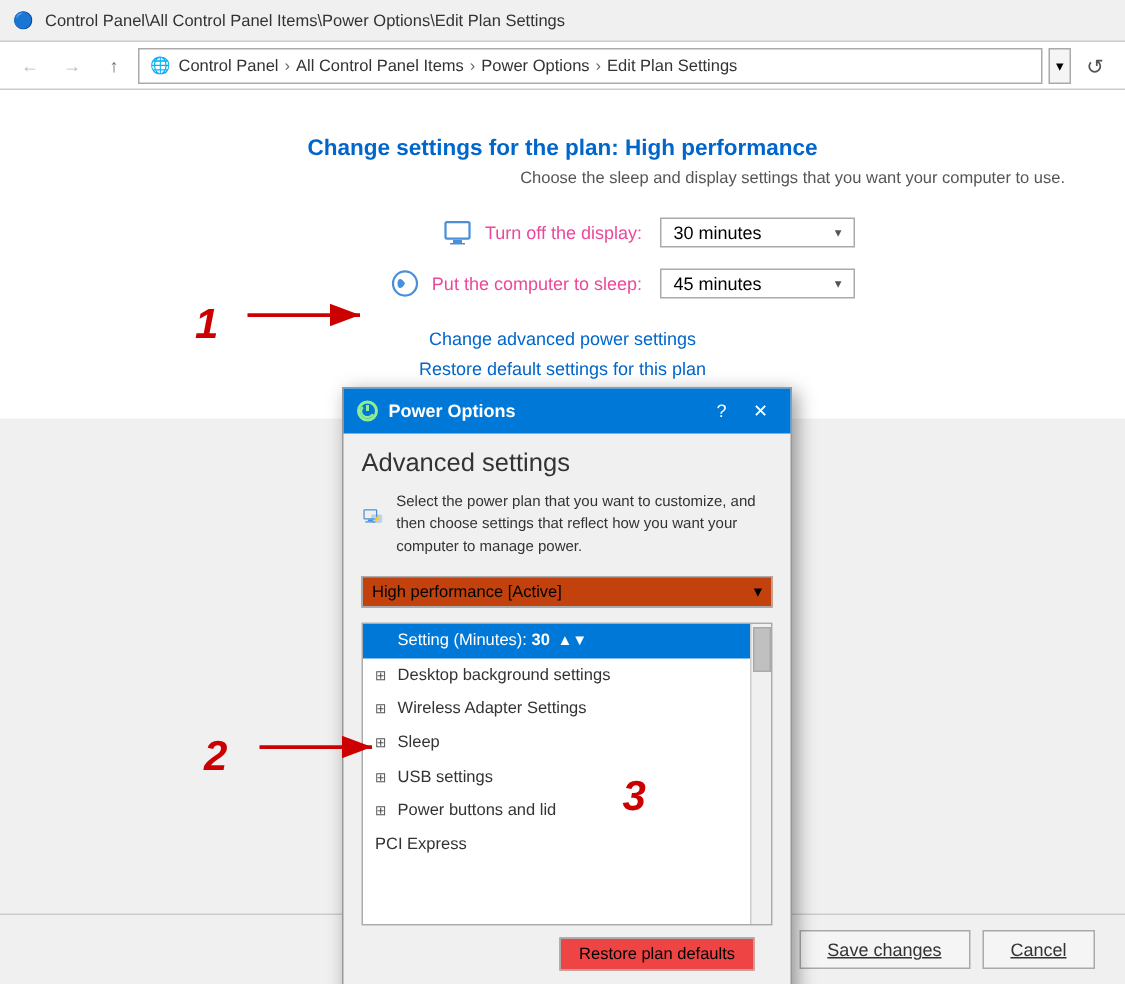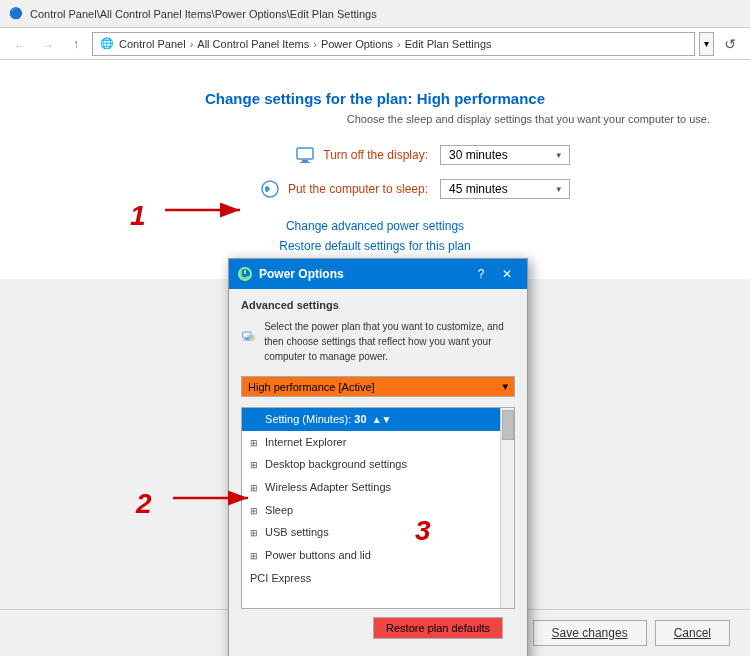--- a/index.html
+++ b/index.html
@@ -120,21 +120,21 @@
     .setting-row {
       display: flex;
       align-items: center;
       margin-bottom: 14px;
       justify-content: center;
     }
     .setting-label {
       display: flex;
       align-items: center;
       gap: 8px;
-      color: #c2410c;
+      color: #ec4899;
       font-size: 12px;
       width: 260px;
       justify-content: flex-end;
       padding-right: 12px;
     }
     .setting-dropdown {
       display: flex;
       align-items: center;
       border: 1px solid #aaa;
       background: #fff;
@@ -234,42 +234,42 @@
       cursor: pointer;
       display: flex;
       align-items: center;
       justify-content: center;
     }
 
     .dialog-body {
       padding: 10px 12px;
     }
     .dialog-section-title {
-      font-size: 11px;
-      font-weight: 700;
+      font-size: 17px;
+      font-weight: 400;
       color: #333;
       margin-bottom: 8px;
     }
     .dialog-description {
       display: flex;
       gap: 8px;
       margin-bottom: 12px;
       align-items: flex-start;
     }
     .dialog-desc-text {
       font-size: 10px;
       color: #333;
       line-height: 1.5;
     }
     .dialog-plan-select {
       width: 100%;
       padding: 3px 6px;
       margin-bottom: 10px;
       border: 1px solid #aaa;
-      background: #f97316;
+      background: #c2410c;
       font-size: 11px;
       display: flex;
       align-items: center;
       justify-content: space-between;
     }
 
     
     .tree-container {
       border: 1px solid #aaa;
       background: #fff;
@@ -481,23 +481,20 @@
 
       <div class="tree-container">
         <div style="padding-right:14px;">
 
           <div class="tree-item highlighted">
             <span class="tree-expander"></span>
             Setting (Minutes): <strong>30</strong>
             <span style="font-size:10px;margin-left:2px;">▲▼</span>
           </div>
           <div class="tree-item">
-            <span class="tree-expander">⊞</span> Internet Explorer
-          </div>
-          <div class="tree-item">
             <span class="tree-expander">⊞</span> Desktop background settings
           </div>
           <div class="tree-item">
             <span class="tree-expander">⊞</span> Wireless Adapter Settings
           </div>
           <div class="tree-item">
             <span class="tree-expander">⊞</span> Sleep
           </div>
           <div class="tree-item">
             <span class="tree-expander">⊞</span> USB settings

